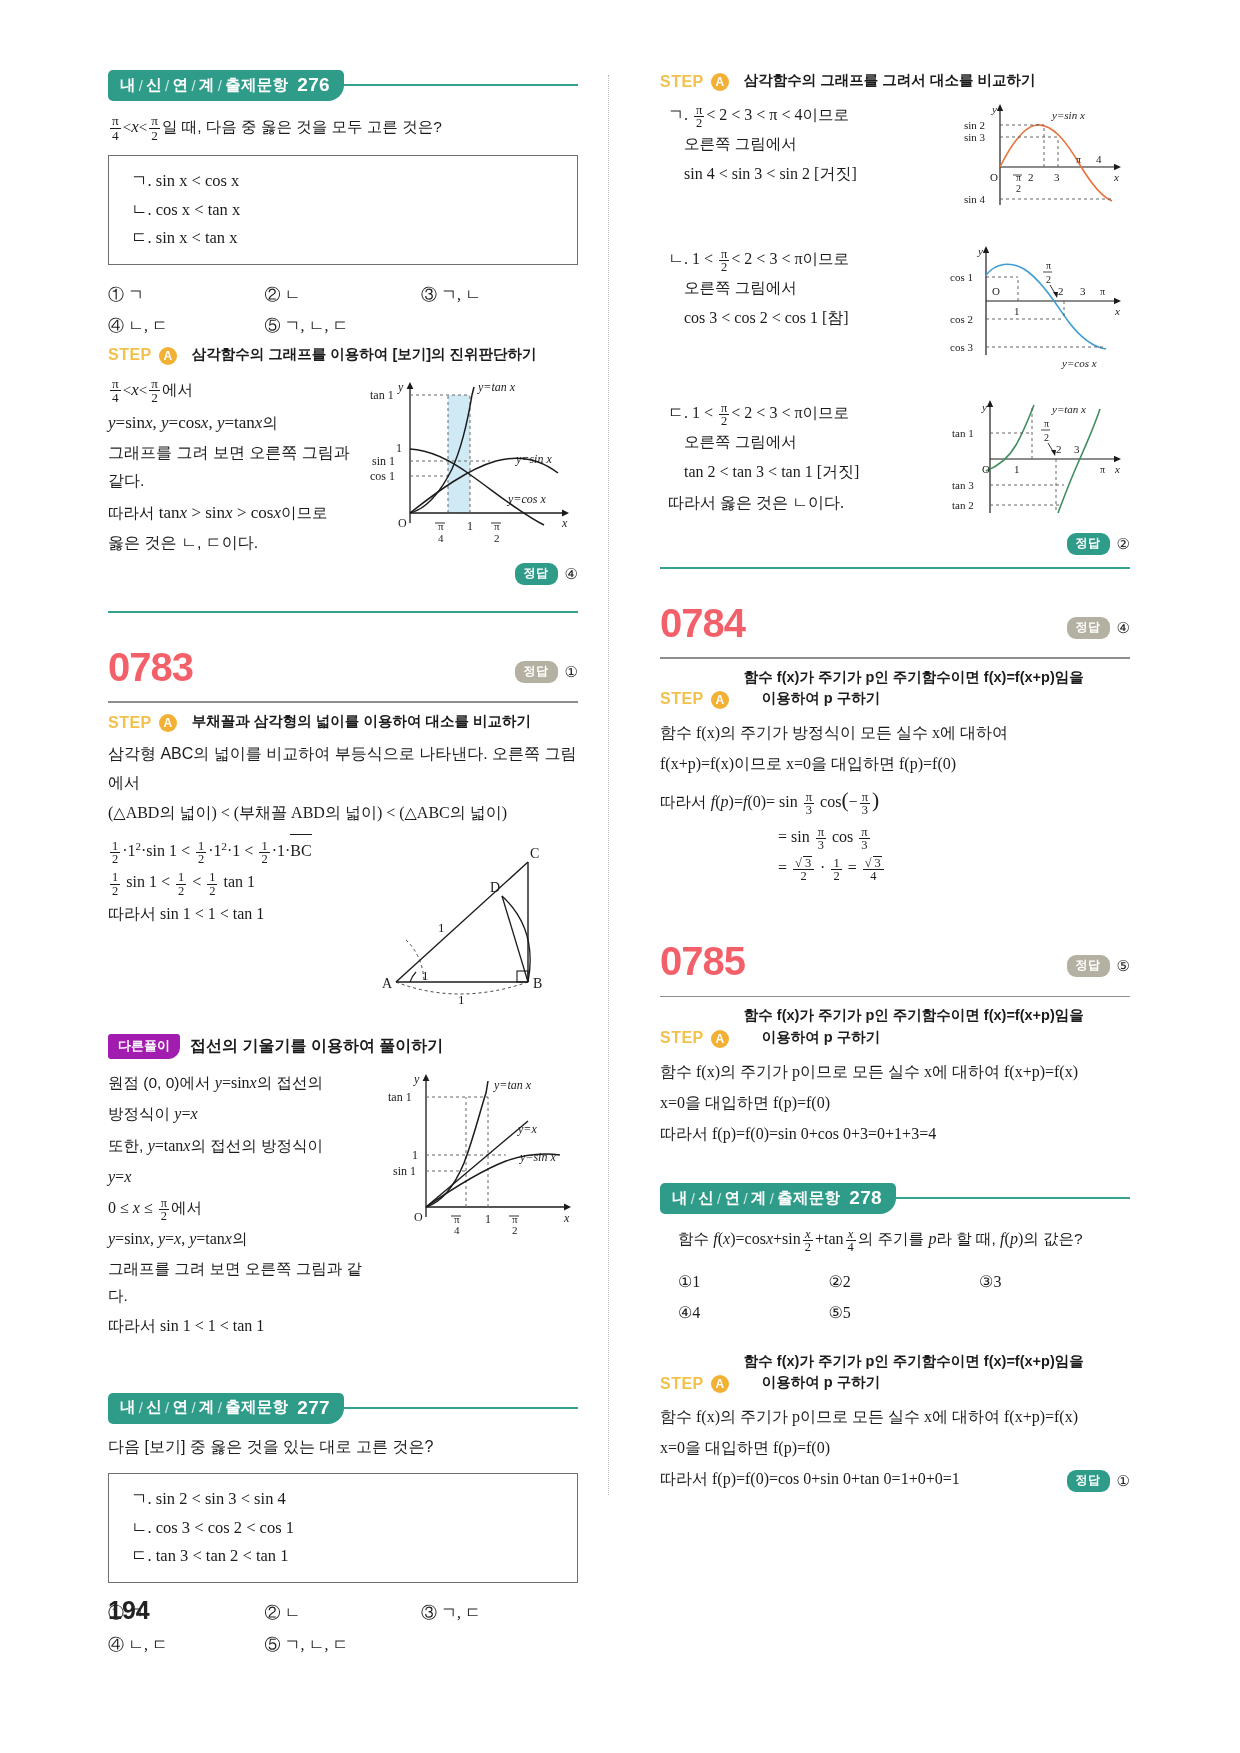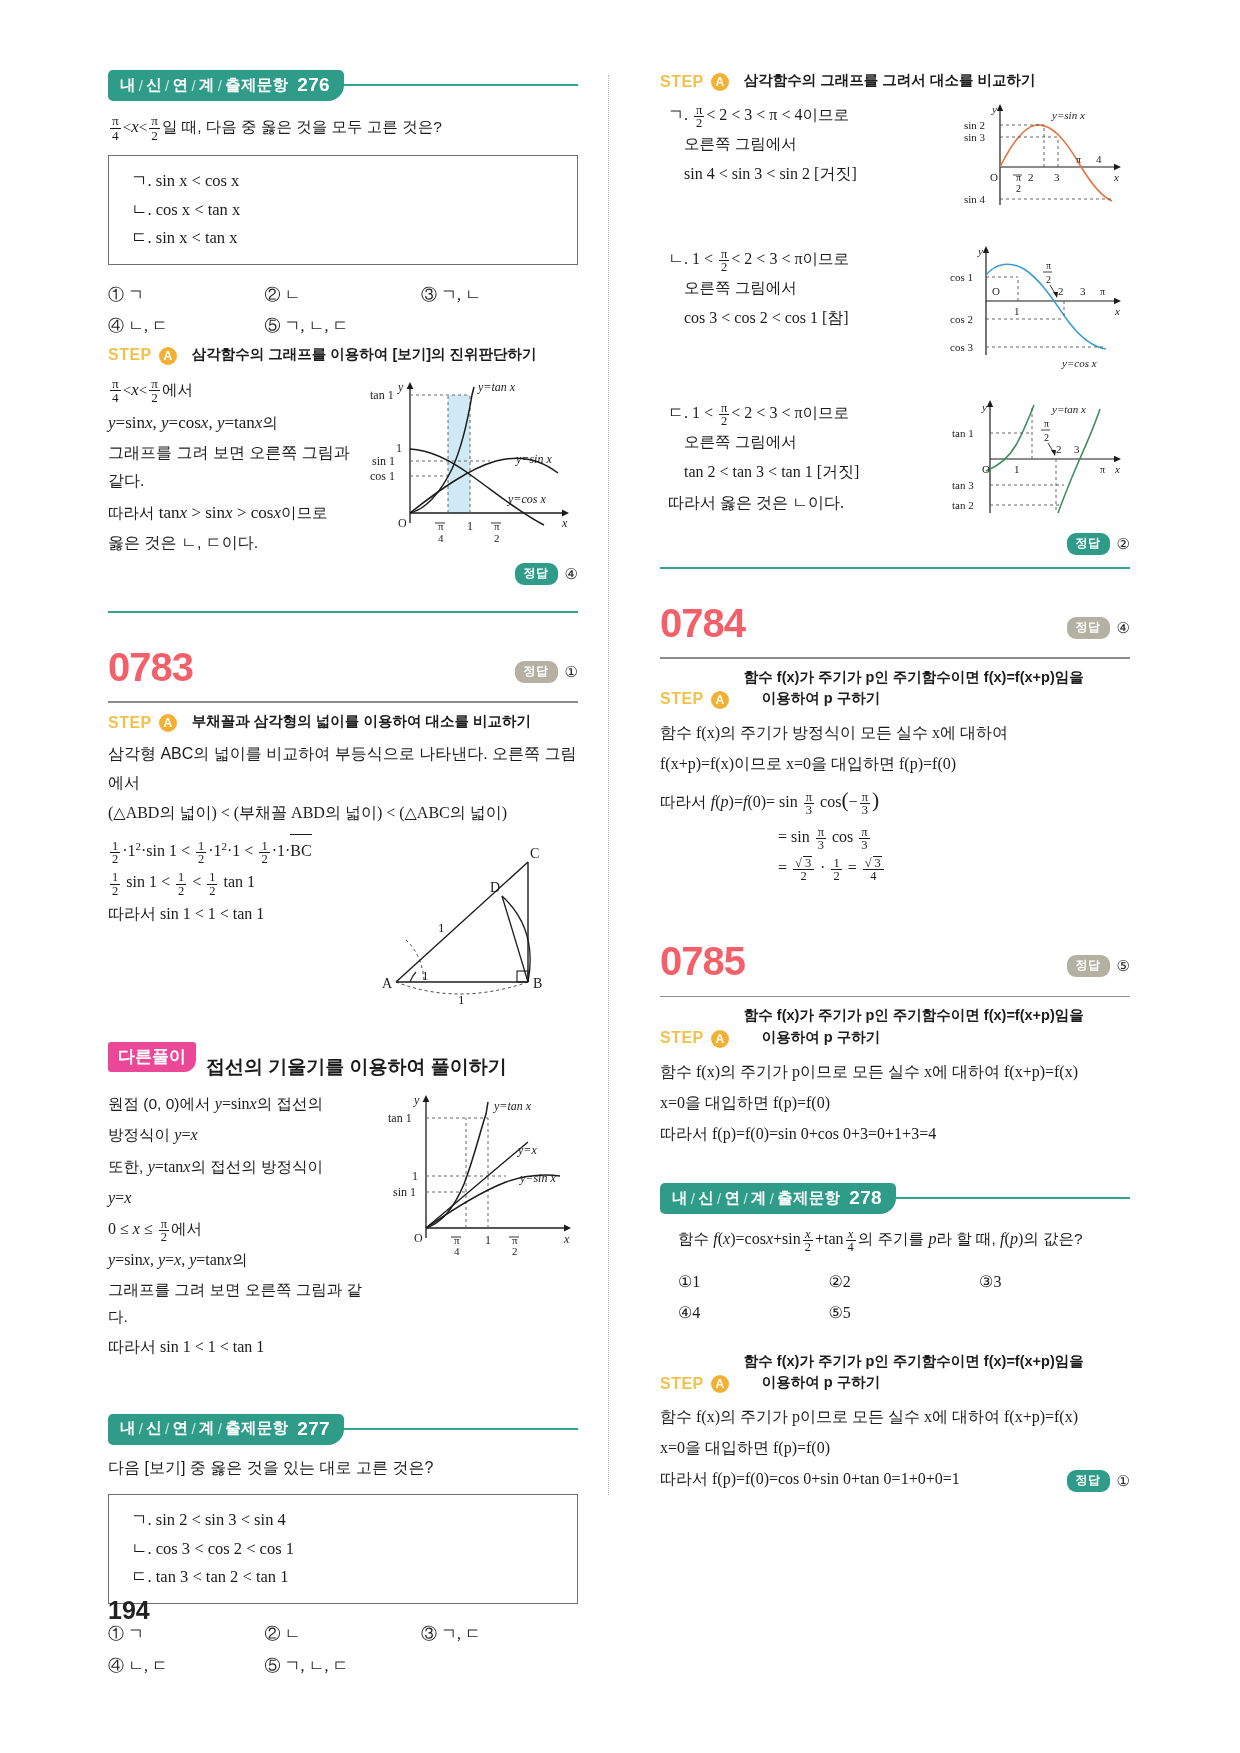--- a/index.html
+++ b/index.html
@@ -74,25 +74,25 @@
     flex:none; margin-top:1px;
   }
   .step-title {
     font-family:"Liberation Sans", sans-serif; font-weight:bold; font-size:14.5px;
     color:#1b1b1b; margin-left:8px; line-height:1.45;
   }
 
   
   .alt { display:flex; align-items:center; gap:10px; margin:16px 0 8px; }
   .alt-tag {
-    background:#ec4899; color:#fff; font-family:"Liberation Sans", sans-serif;
-    font-weight:bold; font-size:17px; padding:3px 10px 4px;
+    background:#a21caf; color:#fff; font-family:"Liberation Sans", sans-serif;
+    font-weight:bold; font-size:13px; padding:3px 10px 4px;
     border-radius:3px 3px 12px 3px;
   }
-  .alt-title { font-family:"Liberation Sans", sans-serif; font-weight:bold; font-size:19px;margin-top:20px; }
+  .alt-title { font-family:"Liberation Sans", sans-serif; font-weight:bold; font-size:16px; }
 
   
   .txt { font-size:16.5px; line-height:1.78; }
   .txt.k { font-family:"Liberation Sans", sans-serif; font-weight:normal; font-size:16px; }
   .mathline { font-size:17px; line-height:1.95; white-space:nowrap; }
   .it { font-style:italic; }
   .ko { font-family:"Liberation Sans", sans-serif; font-size:15.5px; }
 
   
   .frac { display:inline-block; vertical-align:-0.45em; text-align:center; margin:0 2px; line-height:1; }

